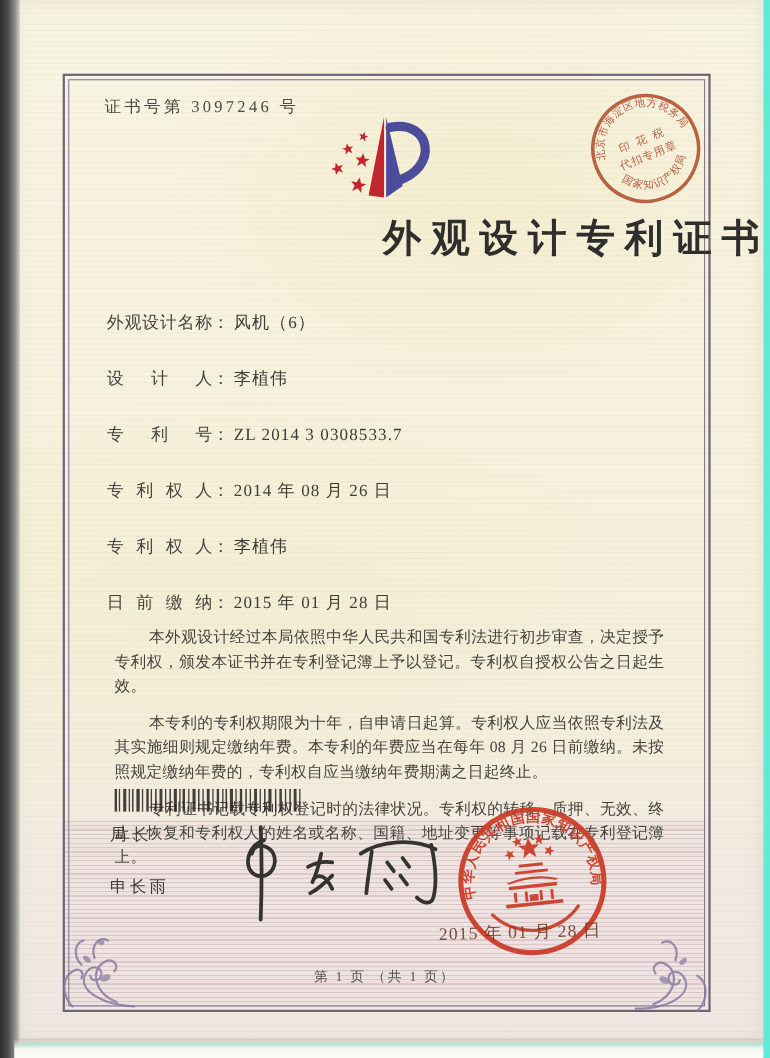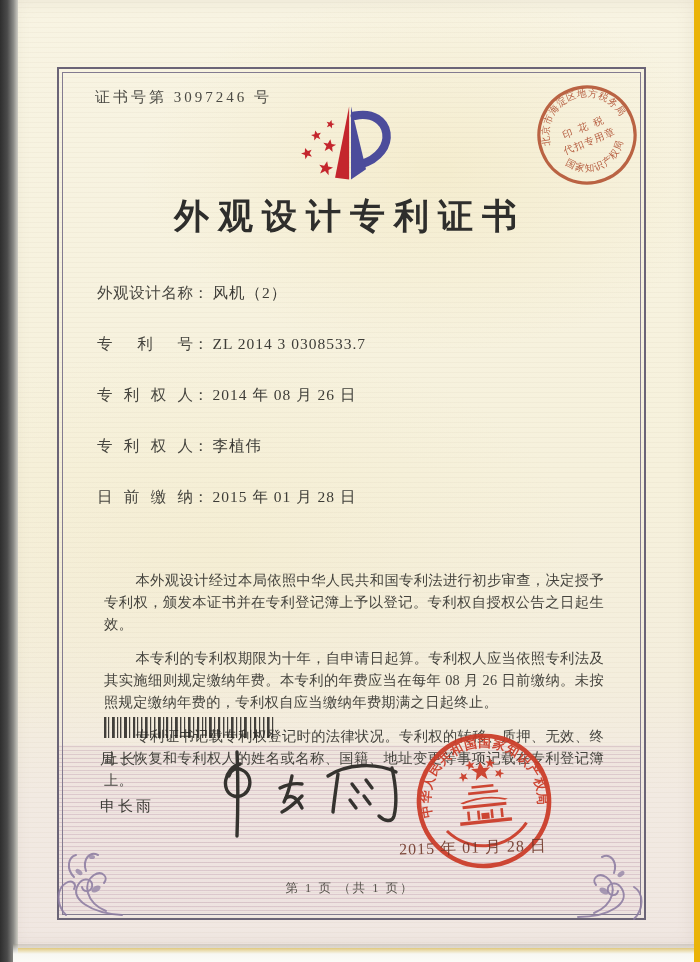--- a/index.html
+++ b/index.html
@@ -1,21 +1,21 @@
 <!DOCTYPE html>
 <html><head>
 <meta charset="utf-8">
 <style>
   html,body{margin:0;padding:0;}
   body{
     width:700px;height:962px;overflow:hidden;
     background:#fbfbf6;
     font-family:"Liberation Serif","DejaVu Serif",serif;
   }
-  .photo{position:relative;width:700px;height:962px;background:#eab308;}
+  .photo{position:relative;width:700px;height:962px;background:#5eead4;}
 
   
   .binding{position:absolute;left:0;top:0;width:18px;height:962px;
     background:linear-gradient(90deg,#2e2e2e 0%,#4a4a4a 40%,#8b8b87 75%,#cfcdc4 100%);}
 
   
   .paper{position:absolute;left:13px;top:0;width:681px;height:948px;
     background:
       radial-gradient(420px 260px at 62% 18%, rgba(241,229,185,0.45), rgba(241,229,185,0) 70%),
       radial-gradient(520px 300px at 30% 58%, rgba(243,233,196,0.35), rgba(243,233,196,0) 70%),
@@ -35,21 +35,21 @@
   
   .frame-outer{position:absolute;left:57px;top:67px;width:585px;height:849px;
     border:2px solid #6b6477;}
   .frame-inner{position:absolute;left:3px;top:3px;right:3px;bottom:3px;
     border:1px solid #837b90;}
 
   .certno{position:absolute;left:95px;top:88px;font-size:15px;letter-spacing:3px;color:#4b4a44;}
 
   .logo{position:absolute;left:276px;top:94px;width:150px;height:96px;}
 
-  .title{position:absolute;left:0;top:193px;width:700px;text-align:center;
+  .title{position:absolute;left:0;top:193px;width:700px;text-align:right;
     font-size:35px;font-weight:700;letter-spacing:9px;color:#2e2e2c;}
 
   .stamp-tax{position:absolute;left:534px;top:82px;width:106px;height:106px;opacity:.88;}
 
   .fields{position:absolute;left:97px;top:283px;width:480px;}
   .frow{height:22px;margin-bottom:29px;font-size:15.5px;color:#3d3c37;white-space:nowrap;}
   .flabel{display:inline-block;width:96px;text-align:justify;text-align-last:justify;color:#46453f;}
   .fcolon{margin-right:4px;color:#46453f;}
   .fvalue{letter-spacing:1px;}
 
@@ -149,21 +149,24 @@
       <text font-size="9.6" letter-spacing="1" font-family="'Liberation Serif',serif">
         <textPath href="#taxArcBot" startOffset="50%" text-anchor="middle">国家知识产权局</textPath>
       </text>
       <text x="53" y="48" font-size="10" text-anchor="middle" letter-spacing="2">印 花 税</text>
       <text x="53" y="63" font-size="10" text-anchor="middle" letter-spacing="1">代扣专用章</text>
     </g>
   </svg>
 
   <div class="fields">
     <div class="frow">
-      <span class="flabel">外观设计名称</span><span class="fcolon">：</span><span class="fvalue">风机（2）</span>
+      <span class="flabel">外观设计名称</span><span class="fcolon">：</span><span class="fvalue">风机（6）</span>
+    </div>
+    <div class="frow">
+      <span class="flabel">设计人</span><span class="fcolon">：</span><span class="fvalue">李植伟</span>
     </div>
     <div class="frow">
       <span class="flabel">专利号</span><span class="fcolon">：</span><span class="fvalue">ZL 2014 3 0308533.7</span>
     </div>
     <div class="frow">
       <span class="flabel">专利权人</span><span class="fcolon">：</span><span class="fvalue">2014 年 08 月 26 日</span>
     </div>
     <div class="frow">
       <span class="flabel">专利权人</span><span class="fcolon">：</span><span class="fvalue">李植伟</span>
     </div>

